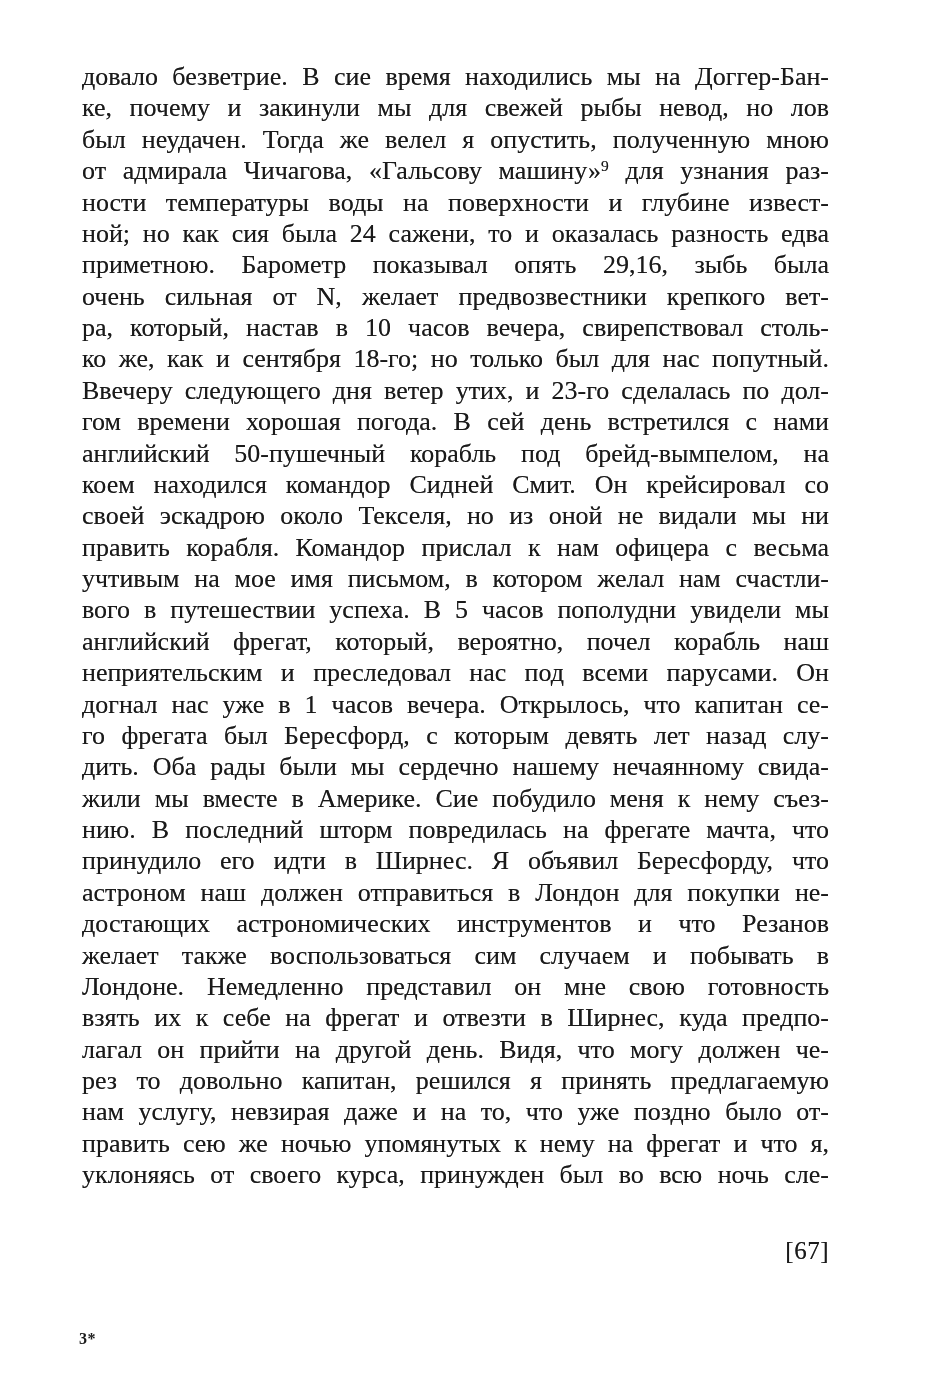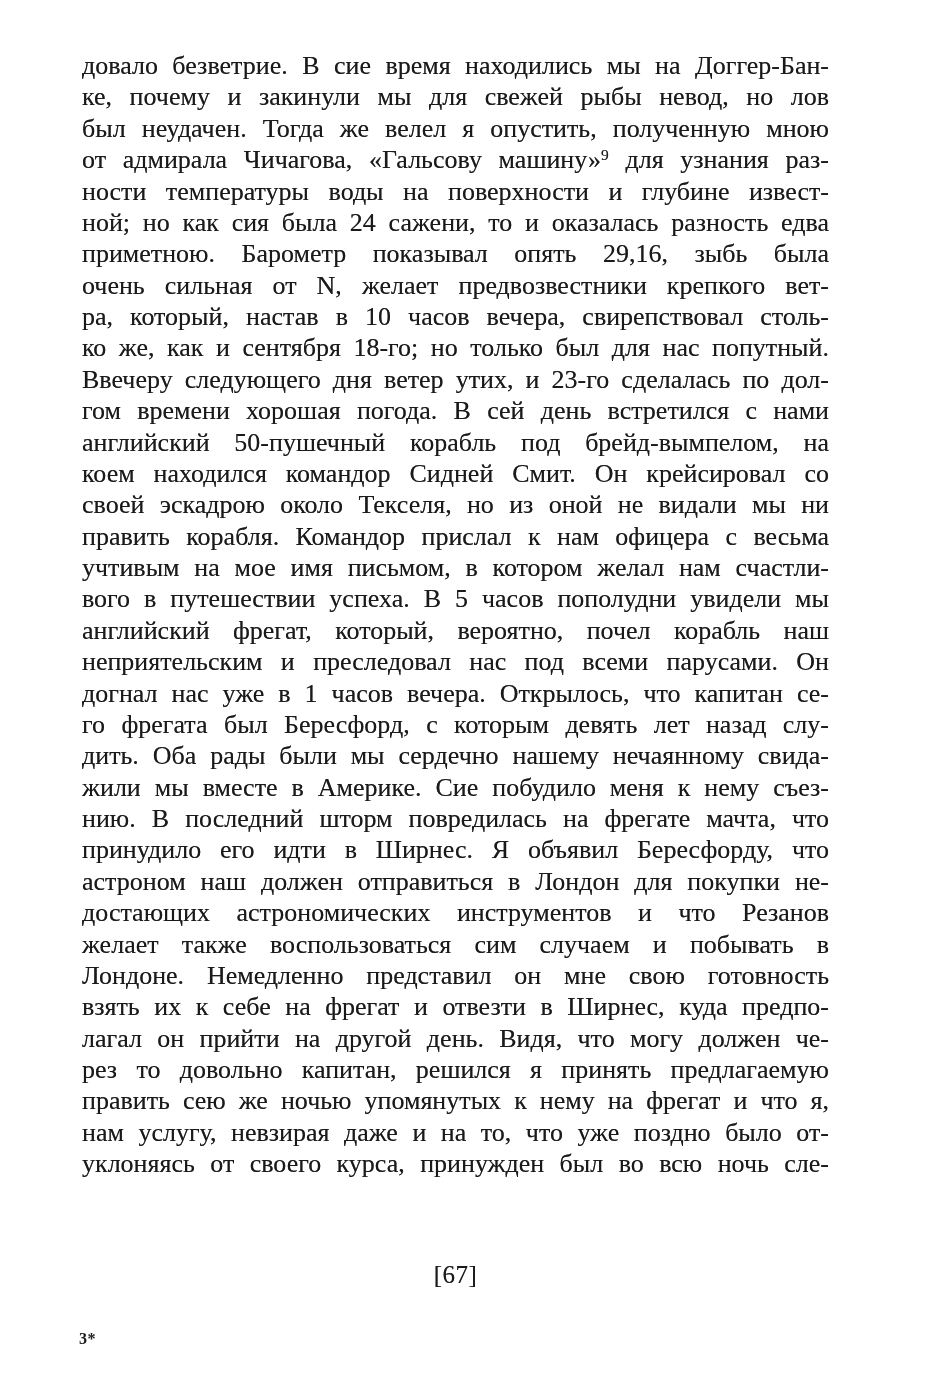--- a/index.html
+++ b/index.html
@@ -11,21 +11,21 @@
     height: 1376px;
     background: #ffffff;
     position: relative;
     font-family: "Liberation Serif", "DejaVu Serif", serif;
     color: #1a1a1a;
     overflow: hidden;
   }
   .text-block {
     position: absolute;
     left: 82px;
-    top: 50px;
+    top: 61px;
     width: 747px;
     font-size: 26px;
     line-height: 31.38px;
     text-shadow: 0 0 0.4px rgba(0,0,0,0.55);
   }
   .line {
     text-align: justify;
     text-align-last: justify;
     text-justify: inter-word;
     height: 31.38px;
@@ -37,25 +37,24 @@
     line-height: 0;
     vertical-align: baseline;
     position: relative;
     top: -0.5em;
   }
   .page-number {
     position: absolute;
     top: 1237px;
     left: 82px;
     width: 747px;
-    text-align: center;
+    text-align: right;
     font-size: 25px;
     letter-spacing: 0.5px;
     text-shadow: 0 0 0.4px rgba(0,0,0,0.55);
-    margin-top: 24px;
   }
   .signature-mark {
     position: absolute;
     left: 79px;
     top: 1330px;
     font-size: 16px;
     font-weight: bold;
     letter-spacing: 0.5px;
   }
 </style>
@@ -90,19 +89,19 @@
       <div class="line">жили мы вместе в Америке. Сие побудило меня к нему съез-</div>
       <div class="line">нию. В последний шторм повредилась на фрегате мачта, что</div>
       <div class="line">принудило его идти в Ширнес. Я объявил Бересфорду, что</div>
       <div class="line">астроном наш должен отправиться в Лондон для покупки не-</div>
       <div class="line">достающих астрономических инструментов и что Резанов</div>
       <div class="line">желает также воспользоваться сим случаем и побывать в</div>
       <div class="line">Лондоне. Немедленно представил он мне свою готовность</div>
       <div class="line">взять их к себе на фрегат и отвезти в Ширнес, куда предпо-</div>
       <div class="line">лагал он прийти на другой день. Видя, что могу должен че-</div>
       <div class="line">рез то довольно капитан, решился я принять предлагаемую</div>
+      <div class="line">нам услугу, невзирая даже и на то, что уже поздно было от-</div>
       <div class="line">править сею же ночью упомянутых к нему на фрегат и что я,</div>
-      <div class="line">нам услугу, невзирая даже и на то, что уже поздно было от-</div>
       <div class="line">уклоняясь от своего курса, принужден был во всю ночь сле-</div>
     </div>
   <div class="page-number">[67]</div>
   <div class="signature-mark">3*</div>
 </div>
 
 </body></html>

